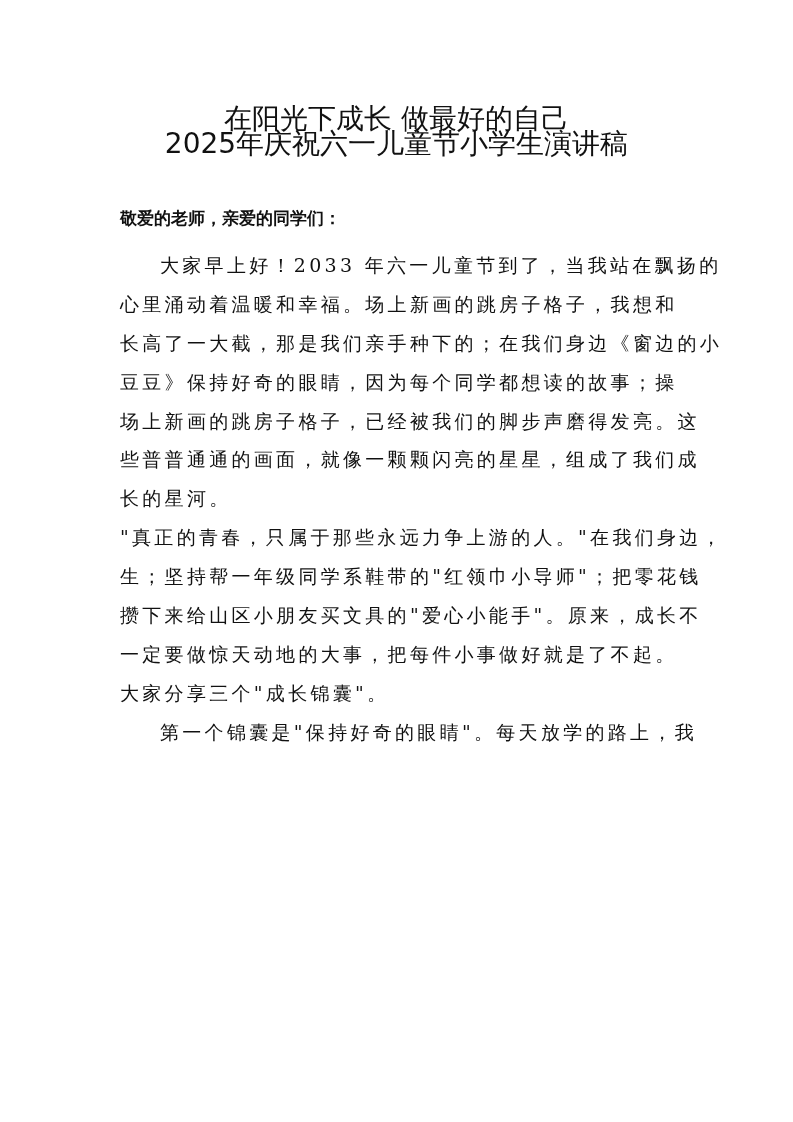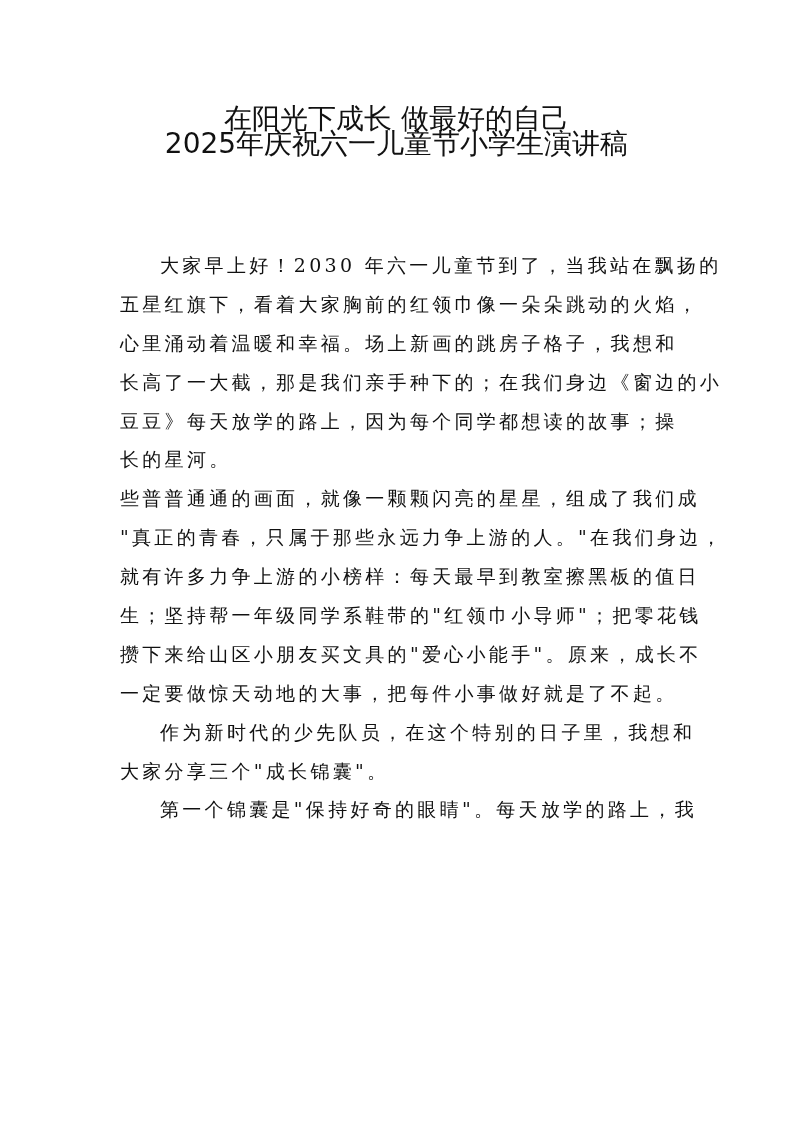--- a/index.html
+++ b/index.html
@@ -19,35 +19,34 @@
           letter-spacing: 3.3px; text-align: justify; text-align-last: justify; }
   .line.last { text-align-last: left; }
   .line.indent { padding-left: 40px; }
 </style>
 </head>
 <body>
 
 <div class="page">
   <div class="title t1">在阳光下成长 做最好的自己</div>
   <div class="title t2">2025年庆祝六一儿童节小学生演讲稿</div>
+  <div class="salutation">敬爱的老师，亲爱的同学们：</div>
 
   <div class="body">
-    <div class="line indent">大家早上好！2030 年六一儿童节到了，当我站在飘扬的</div>
-    <div class="line">五星红旗下，看着大家胸前的红领巾像一朵朵跳动的火焰，</div>
+    <div class="line indent">大家早上好！2033 年六一儿童节到了，当我站在飘扬的</div>
     <div class="line">心里涌动着温暖和幸福。场上新画的跳房子格子，我想和</div>
 
     <div class="line">长高了一大截，那是我们亲手种下的；在我们身边《窗边的小</div>
-    <div class="line">豆豆》每天放学的路上，因为每个同学都想读的故事；操</div>
+    <div class="line">豆豆》保持好奇的眼睛，因为每个同学都想读的故事；操</div>
+    <div class="line">场上新画的跳房子格子，已经被我们的脚步声磨得发亮。这</div>
+    <div class="line">些普普通通的画面，就像一颗颗闪亮的星星，组成了我们成</div>
     <div class="line last">长的星河。</div>
-    <div class="line">些普普通通的画面，就像一颗颗闪亮的星星，组成了我们成</div>
 
     <div class="line">"真正的青春，只属于那些永远力争上游的人。"在我们身边，</div>
-    <div class="line">就有许多力争上游的小榜样：每天最早到教室擦黑板的值日</div>
     <div class="line">生；坚持帮一年级同学系鞋带的"红领巾小导师"；把零花钱</div>
     <div class="line">攒下来给山区小朋友买文具的"爱心小能手"。原来，成长不</div>
     <div class="line last">一定要做惊天动地的大事，把每件小事做好就是了不起。</div>
 
-    <div class="line indent">作为新时代的少先队员，在这个特别的日子里，我想和</div>
     <div class="line last">大家分享三个"成长锦囊"。</div>
 
     <div class="line indent">第一个锦囊是"保持好奇的眼睛"。每天放学的路上，我</div>
   </div>
 </div>
 
 </body></html>

